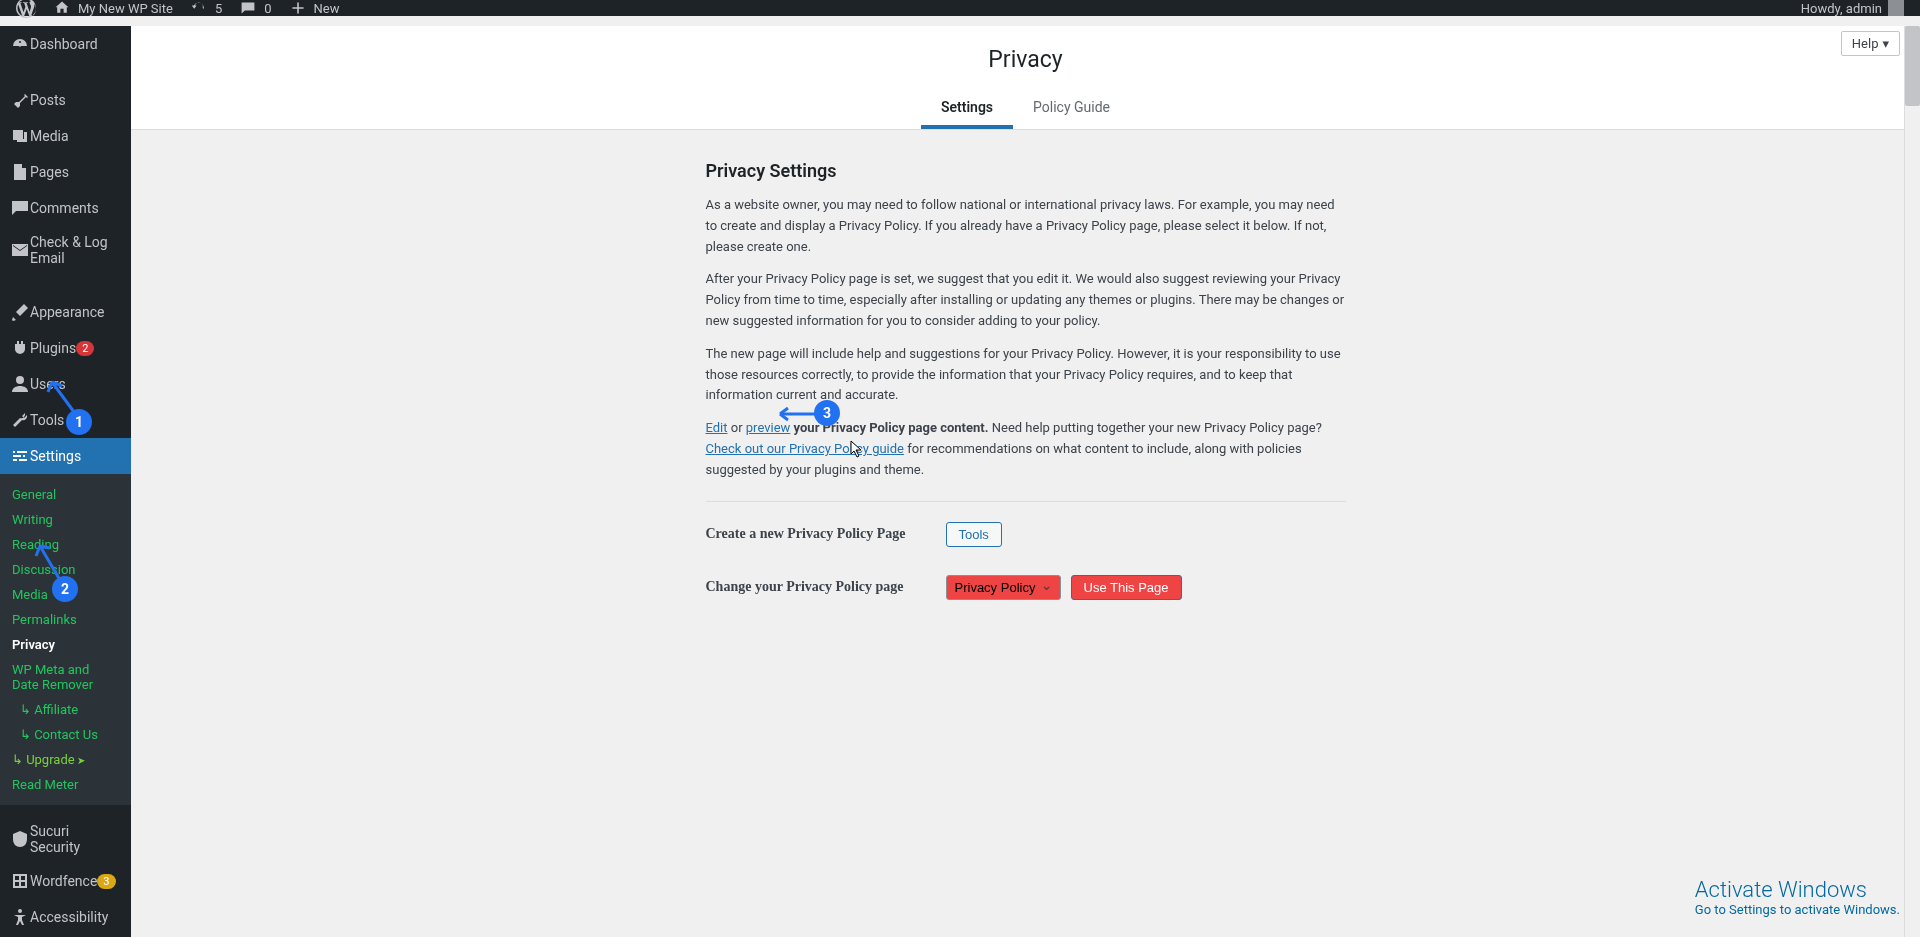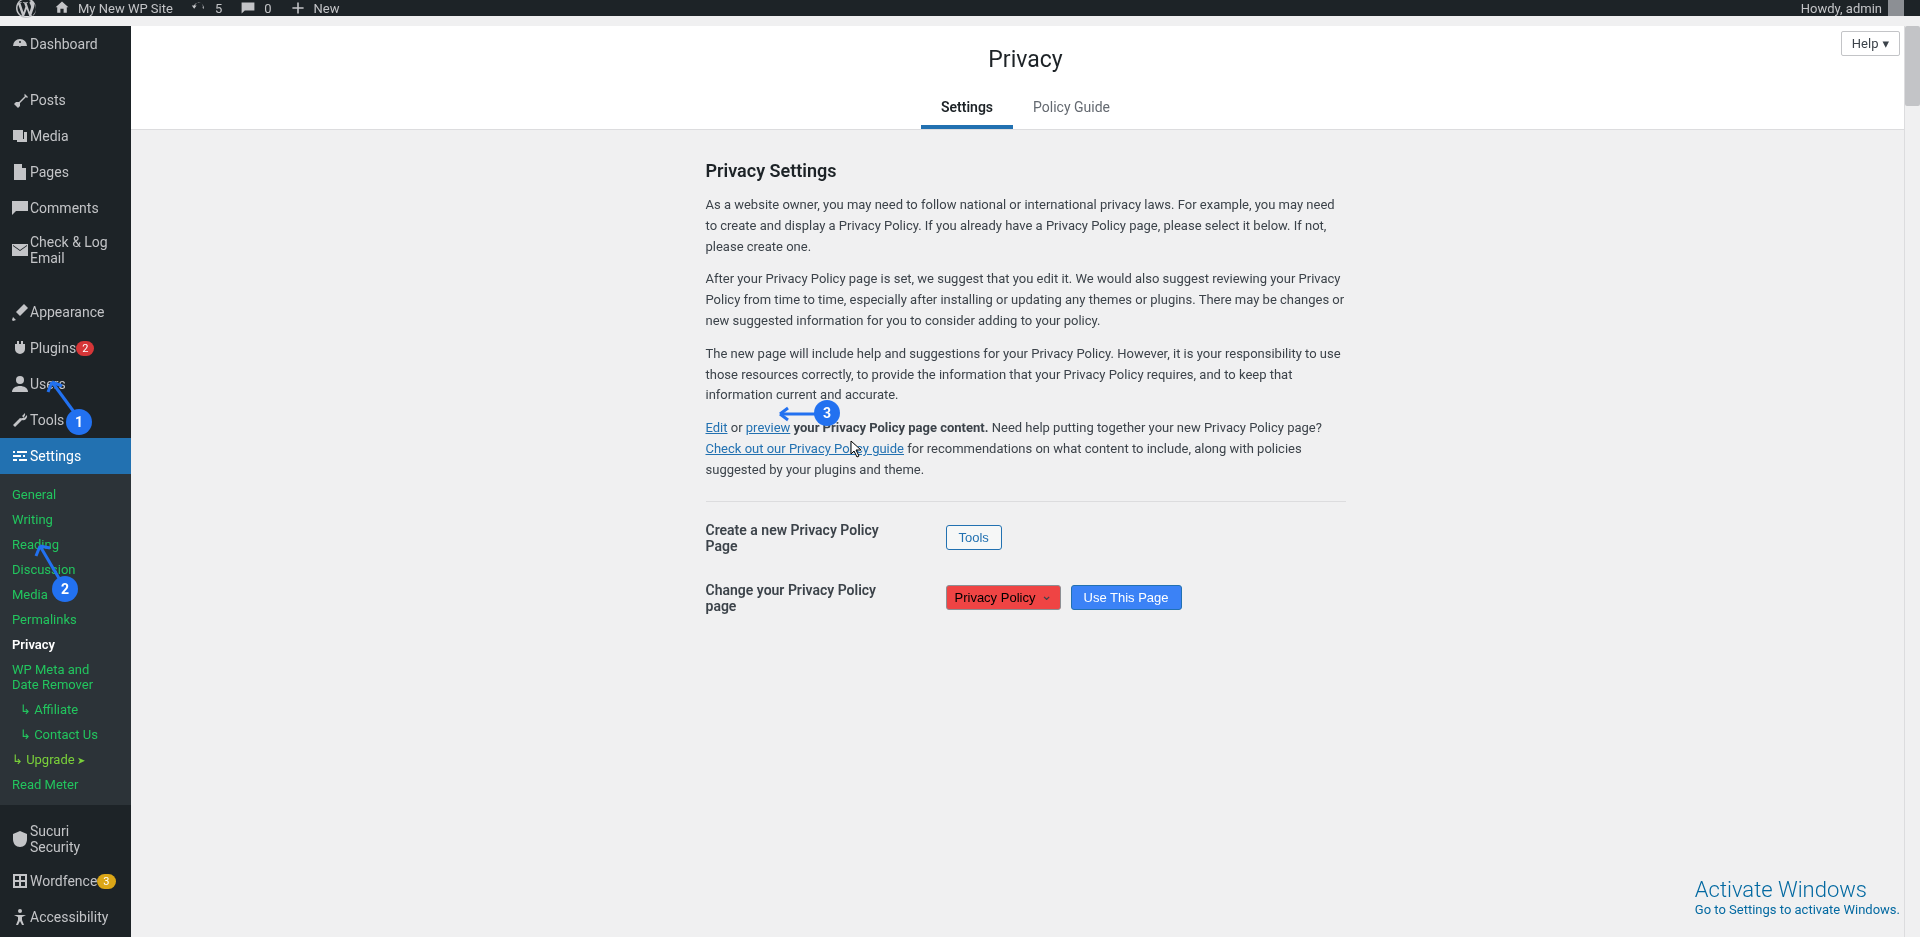--- a/index.html
+++ b/index.html
@@ -41,23 +41,23 @@
 .tab.active { color: #1d2327; border-bottom-color: #2271b1; font-weight: 600; }
 
 
 .content { max-width: 680px; margin: 30px auto; padding: 0 20px; }
 .section-title { font-size: 18px; font-weight: 600; color: #1d2327; margin-bottom: 14px; }
 .content p { font-size: 13px; line-height: 1.6; color: #3c434a; margin-bottom: 12px; }
 .content a { color: #2271b1; text-decoration: underline; text-align: center; }
 hr { border: none; border-top: 1px solid #dcdcde; margin: 20px 0; }
 
 .form-row { display: flex; align-items: center; margin-bottom: 28px; gap: 40px; }
-.form-label { font-weight: 600; font-size: 14px; width: 200px; flex-shrink: 0; }
+.form-label { font-weight: 600; font-size: 14px; width: 200px; flex-shrink: 0; font-family: Liberation Serif, serif; }
 .btn { border: 1px solid #2271b1; background: #f6f7f7; color: #2271b1; padding: 4px 12px; border-radius: 3px; font-size: 13px; cursor: pointer; }
-.btn.primary { background: #3b82f6; color: #fff; }
+.btn.primary { background: #ef4444; color: #fff; }
 select.page-select { border: 1px solid #8c8f94; padding: 4px 24px 4px 8px; border-radius: 3px; font-size: 13px; background: #ef4444; appearance: none; -webkit-appearance: none; position: relative; }
 .select-wrap { position: relative; display: inline-block; }
 .select-wrap::after { content: "⌄"; position: absolute; right: 8px; top: 2px; pointer-events: none; font-size: 14px; }
 
 
 .callout { position: absolute; width: 26px; height: 26px; background: #2271f0; border-radius: 50%; color: #fff; font-weight: bold; font-size: 14px; display: flex; align-items: center; justify-content: center; z-index: 100; }
 .callout-arrow { position: absolute; z-index: 99; }
 
 
 .watermark { position: absolute; right: 20px; bottom: 20px; color: #0369a1; }

